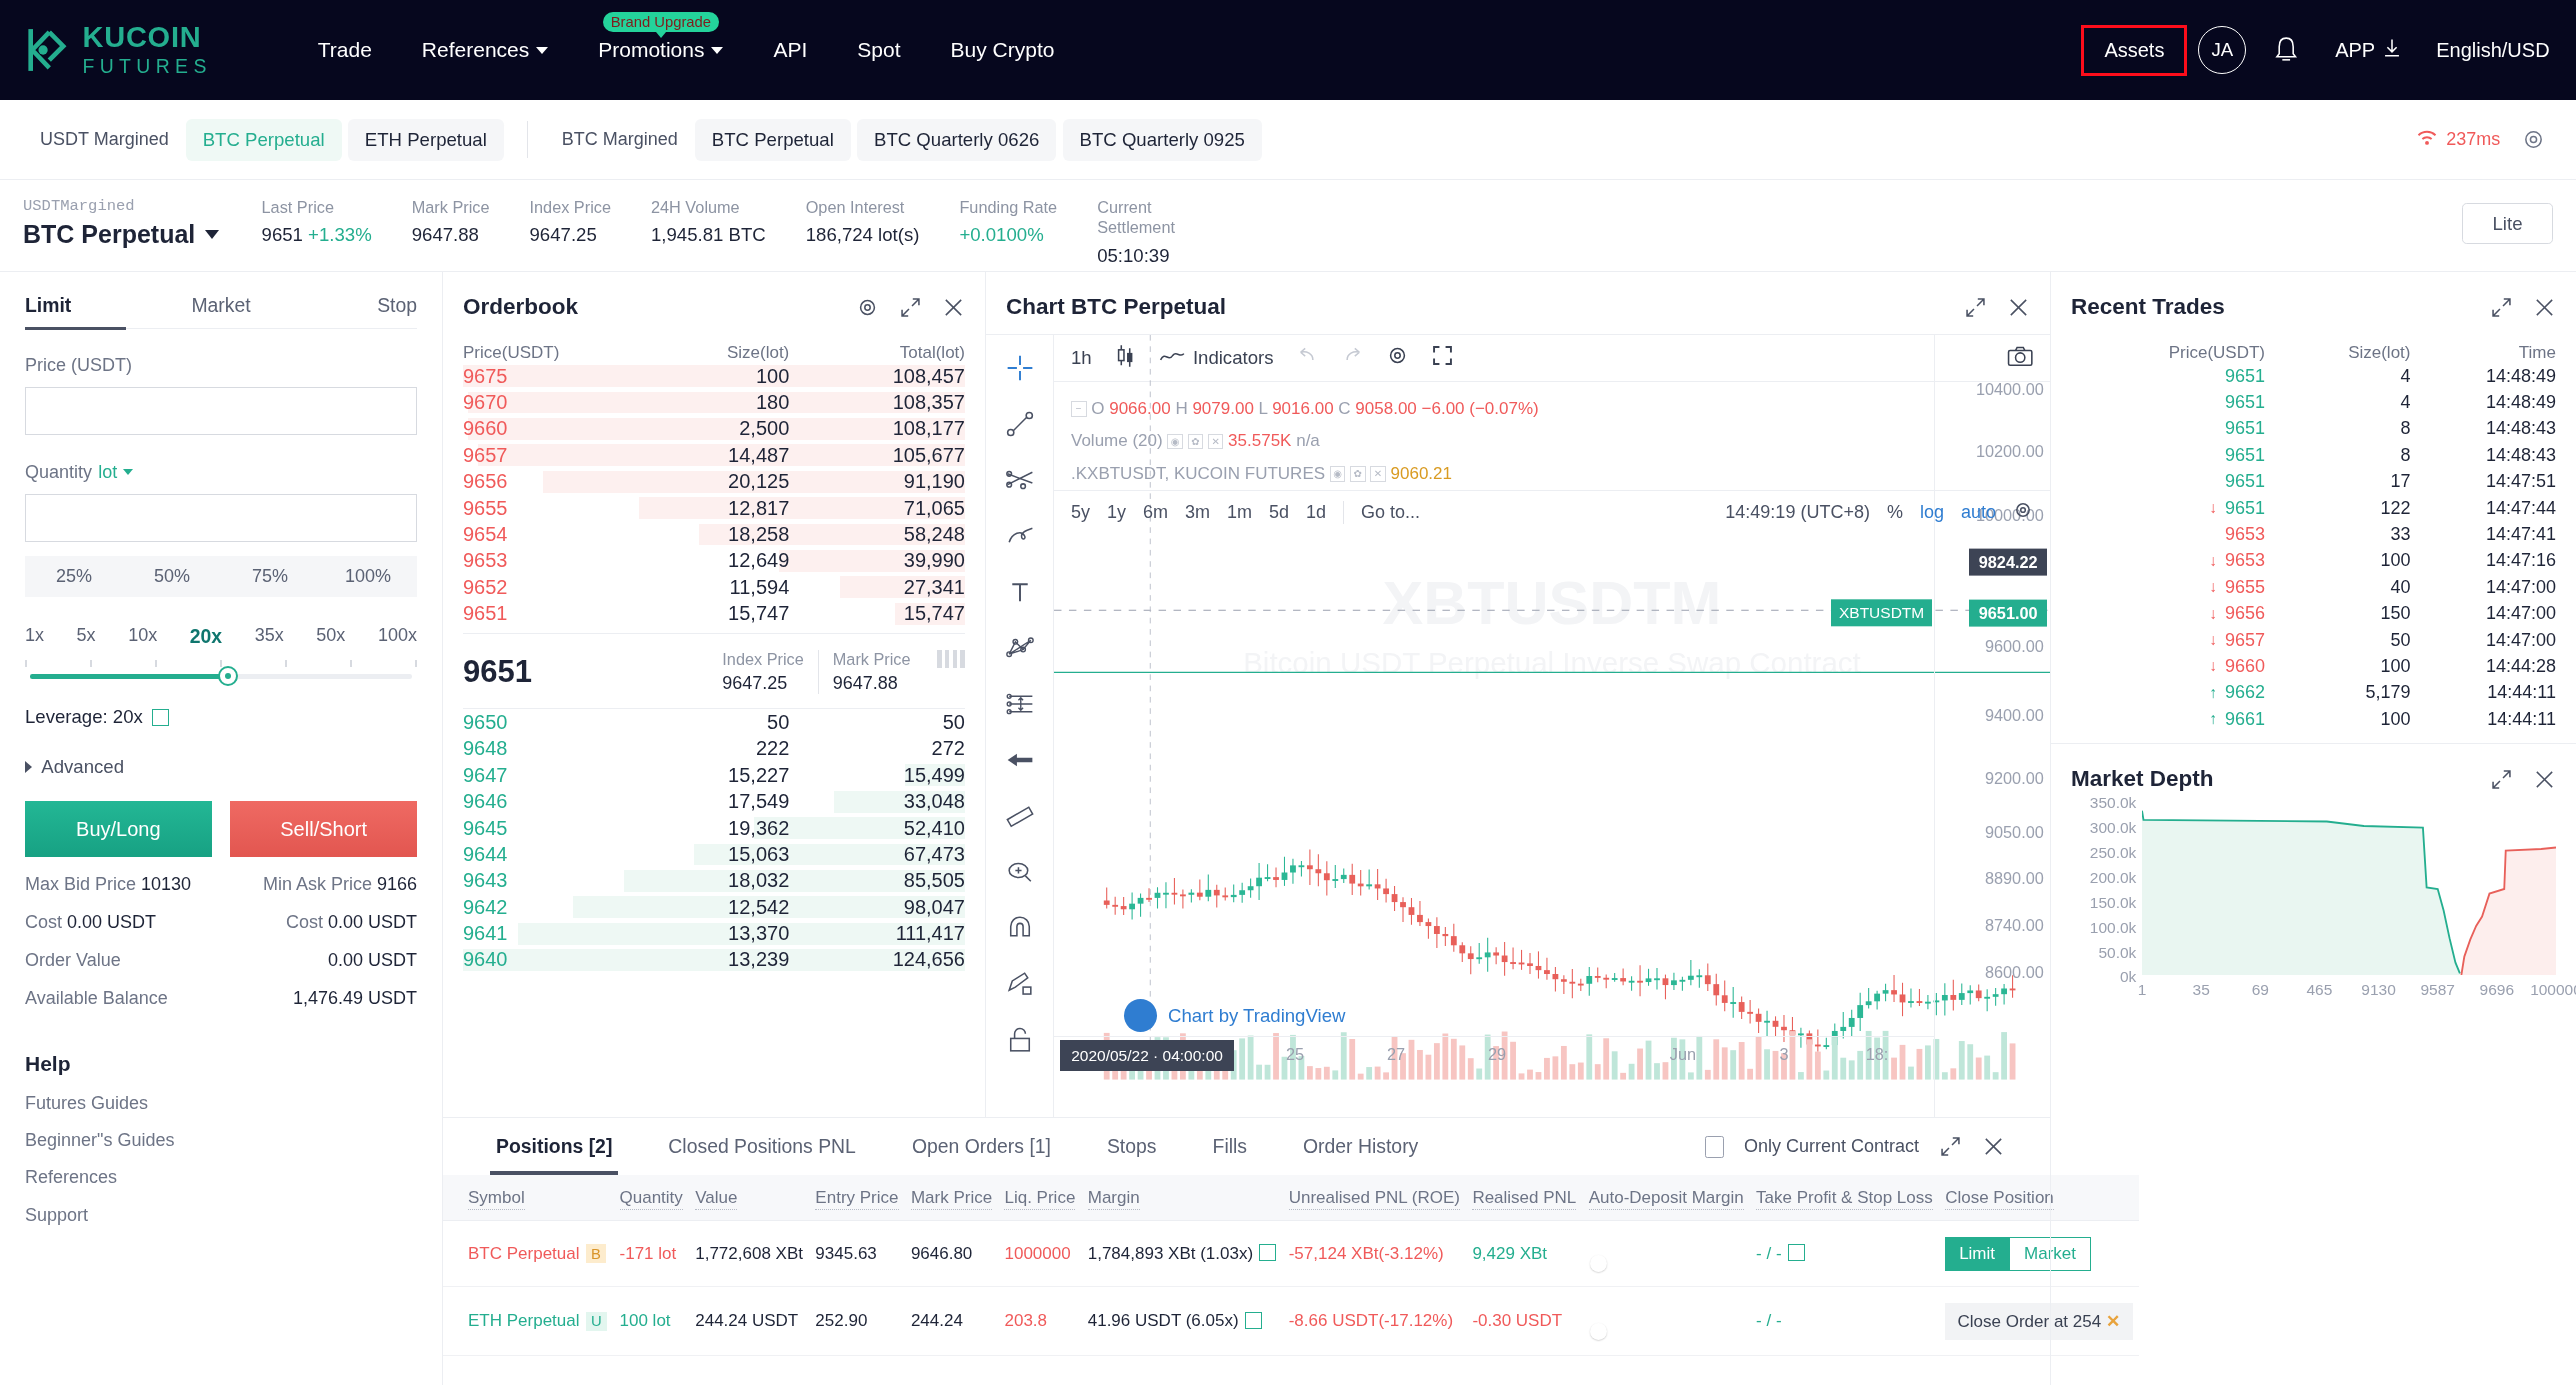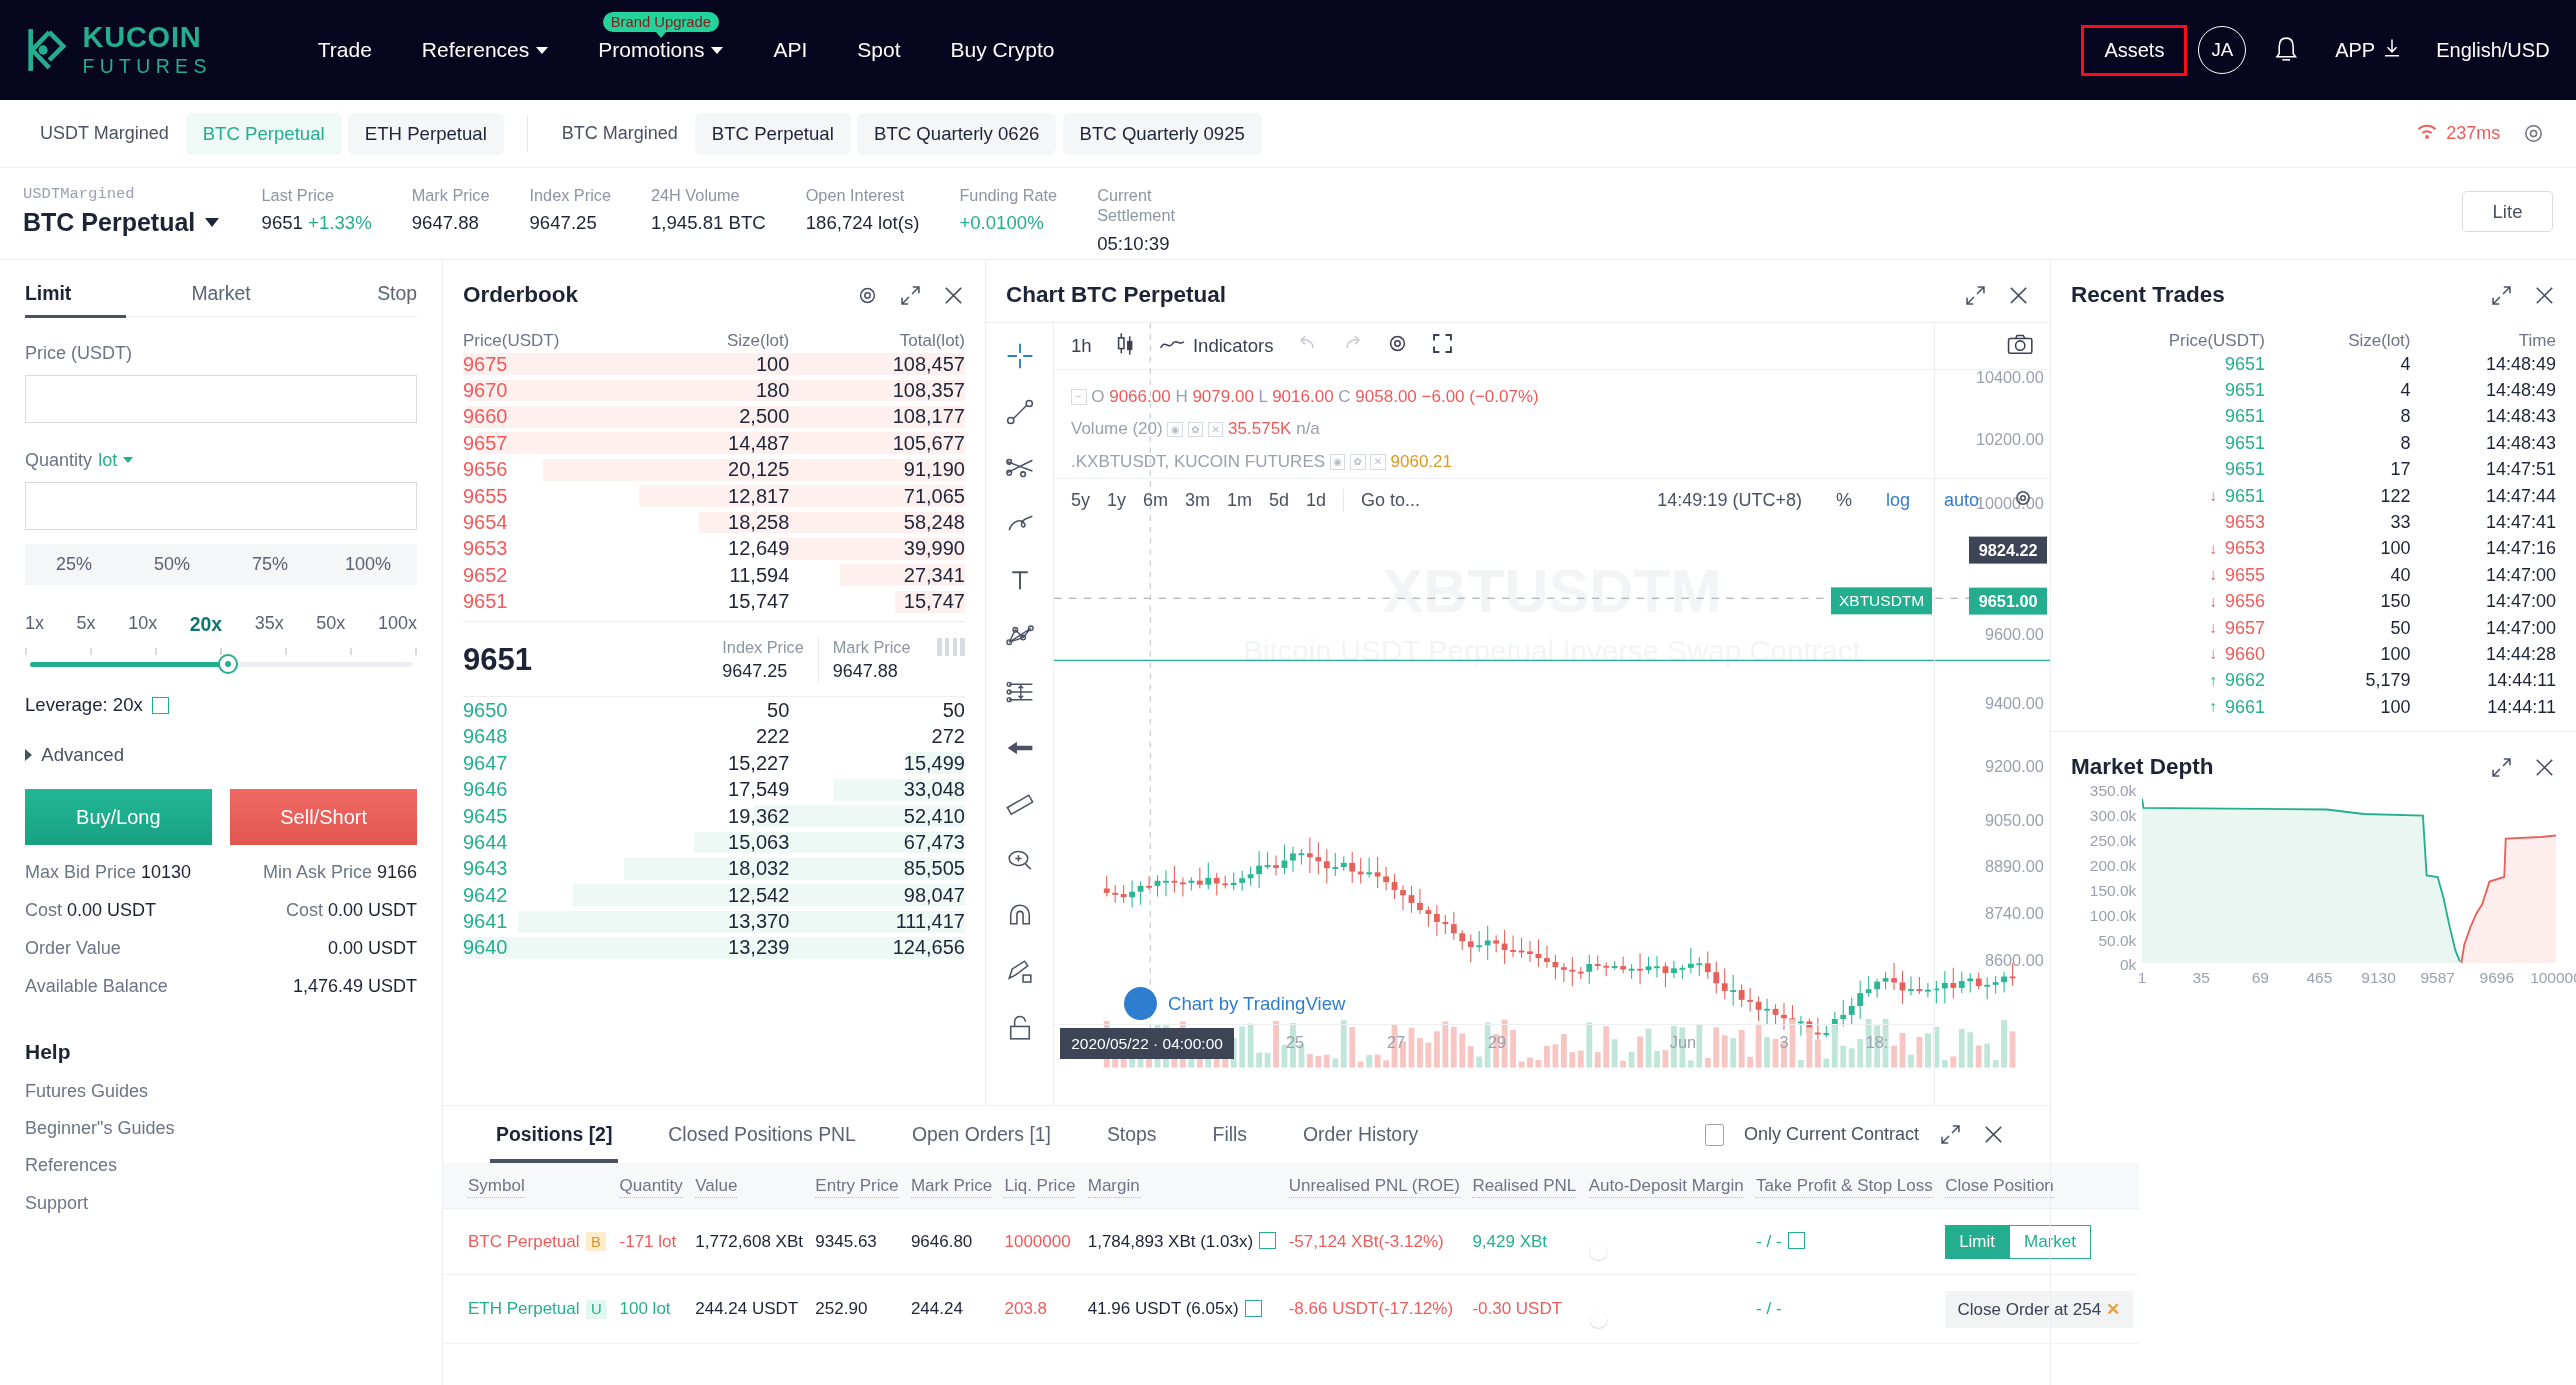--- a/index.html
+++ b/index.html
@@ -44,21 +44,21 @@
     width: 48px; height: 48px; border-radius: 50%; border: 1.6px solid #ffffff;
     color: #ffffff; font-size: 18.6px; display: flex; align-items: center; justify-content: center;
     margin-right: 26.4px; cursor: pointer;
   }
   .bell { width: 26.4px; height: 29.5px; margin-right: 36px; cursor: pointer; }
   .app-dl { color:#fff; font-size: 20px; display:flex; align-items:center; gap:7px; margin-right: 34px; cursor:pointer; }
   .lang { color:#fff; font-size: 20px; cursor:pointer; }
 
   
   .contract-bar {
-    height: 68px; background: #fff; display: flex; align-items: center;
+    height: 80px; background: #fff; display: flex; align-items: center;
     padding: 0 23px; border-bottom: 0.8px solid #eceef2; position: relative;
   }
   .cbar-label { font-size: 18px; color: #4a5163; padding: 0 17px; white-space: nowrap; }
   .cpill {
     font-size: 18.6px; padding: 10px 17px; border-radius: 6.2px; background: #f5f6f8;
     color: #1e2437; margin-right: 6.2px; cursor: pointer; white-space: nowrap;
   }
   .cpill.active { background: #eff9f5; color: #24ae8f; }
   .cdiv { width: 0.8px; height: 37px; background: #e3e5ea; margin: 0 17px; }
   .bar-right { margin-left: auto; display: flex; align-items: center; gap: 22px; padding-right: 7.8px; }
@@ -192,21 +192,21 @@
   .tv-logo { width: 33px; height: 33px; border-radius: 50%; background: #2f7dd1; }
   .xaxis { position:absolute; bottom: 45px; left: 0; right: 116px; height: 36px; border-top: 0.8px solid #eceef2; z-index:3; }
   .xtick { position:absolute; font-size: 16.3px; color: #9aa0af; top: 7.8px; transform: translateX(-50%); }
   .xbox { position:absolute; background:#3d4455; color:#fff; font-size: 15.5px; padding: 6.2px 11px; top: 3.1px; }
   .chart-foot {
     height: 45px; display:flex; align-items:center; gap: 17px; font-size: 18px;
     color: #4a5163; padding: 0 17px; border-top: 0.8px solid #eceef2; position: relative; z-index: 4;
   }
   .chart-foot span { cursor:pointer; }
   .foot-div { width:0.8px; height: 23px; background:#e3e5ea; }
-  .foot-right { margin-left: auto; display:flex; align-items:center; gap: 34px; }
+  .foot-right { margin-left: auto; display:flex; align-items:center; gap: 17px; }
   .acc { color: #2f7dd1; }
 
   
   .pos { height: 295px; border-top: 0.8px solid #eceef2; }
   .pos-tabs { display:flex; align-items:center; padding: 0 25px; height: 57px; gap: 0; }
   .ptab { font-size: 19.4px; color: #5b6274; padding: 0 28px; cursor: pointer; position:relative; height: 57px; display:flex; align-items:center; white-space:nowrap; }
   .ptab.active { color:#1e2437; font-weight:bold; }
   .ptab.active::after { content:""; position:absolute; bottom: 0; left: 22px; right: 22px; height: 3.9px; background:#4a5163; }
   .pos-right { margin-left:auto; display:flex; align-items:center; gap: 20px; padding-right: 20px; }
   .chk { width: 18.6px; height: 22px; border: 1.6px solid #9aa0af; border-radius: 2.3px; cursor:pointer; }

